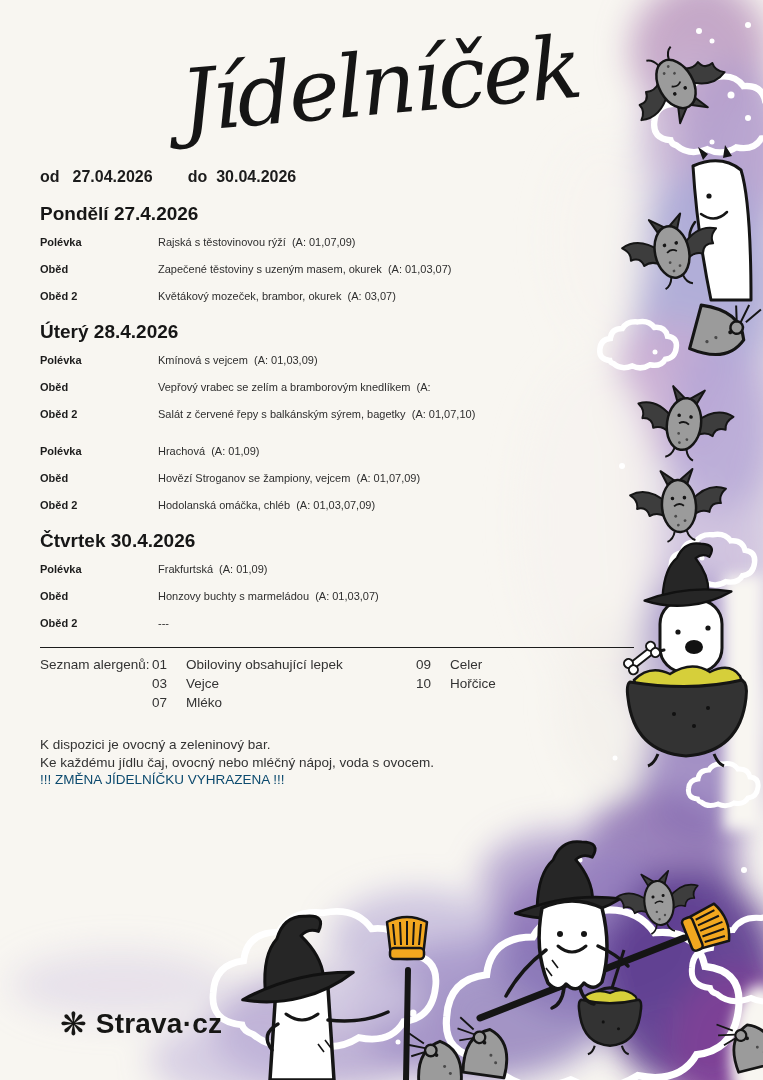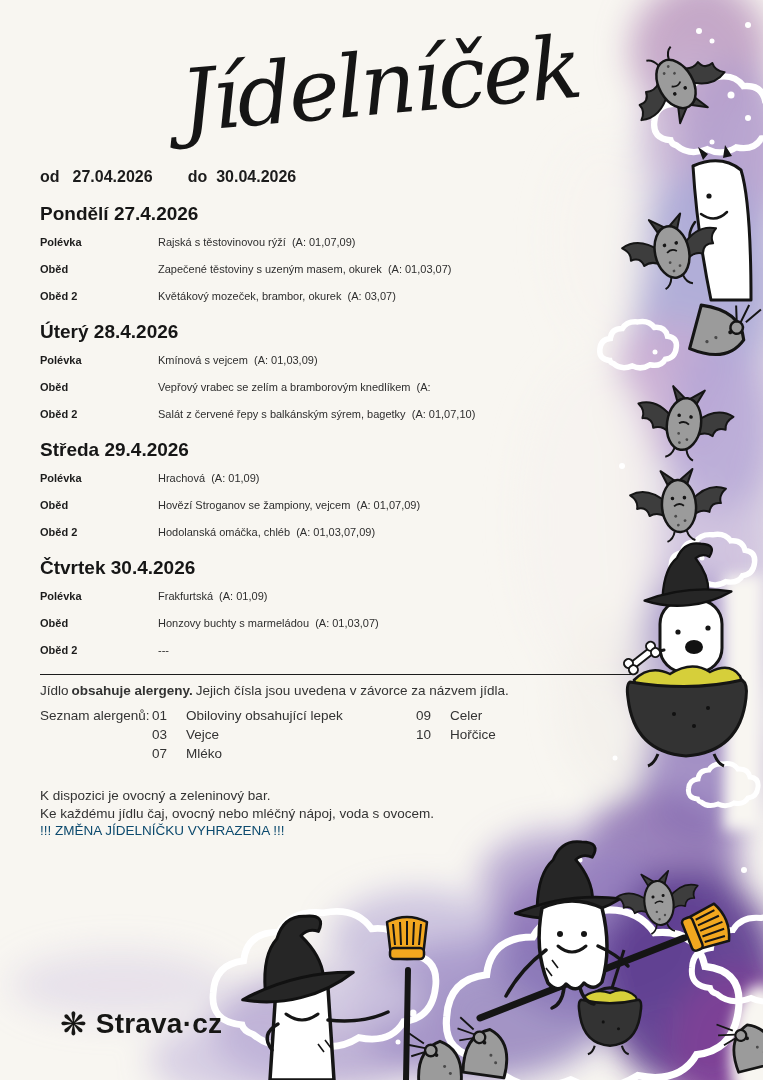--- a/index.html
+++ b/index.html
@@ -141,21 +141,20 @@
             <div class="row-label">Oběd</div>
             <div class="row-text">Vepřový vrabec se zelím a bramborovým knedlíkem  (A:</div>
           </div>
         <div class="row">
             <div class="row-label">Oběd 2</div>
             <div class="row-text">Salát z červené řepy s balkánským sýrem, bagetky  (A: 01,07,10)</div>
           </div>
       </div>
 
       <div class="day">
-        <div class="day-name">Středa 29.4.2026</div>
         <div class="row">
             <div class="row-label">Polévka</div>
             <div class="row-text">Hrachová  (A: 01,09)</div>
           </div>
         <div class="row">
             <div class="row-label">Oběd</div>
             <div class="row-text">Hovězí Stroganov se žampiony, vejcem  (A: 01,07,09)</div>
           </div>
         <div class="row">
             <div class="row-label">Oběd 2</div>
@@ -174,23 +173,20 @@
             <div class="row-text">Honzovy buchty s marmeládou  (A: 01,03,07)</div>
           </div>
         <div class="row">
             <div class="row-label">Oběd 2</div>
             <div class="row-text">---</div>
           </div>
       </div>
 
       <hr class="divider">
 
-      <div class="allergen-note">
-        <span>Jídlo</span><span class="b">obsahuje alergeny.</span><span>Jejich čísla jsou uvedena v závorce za názvem jídla.</span>
-      </div>
 
       <div class="allergen-grid">
         <div class="ag-label">Seznam alergenů:</div>
         <div class="ag-cols">
           <div class="ag-col">
             <div class="ag-item">
                 <span class="ag-num">01</span>
                 <span class="ag-name">Obiloviny obsahující lepek</span>
               </div>
             <div class="ag-item">

